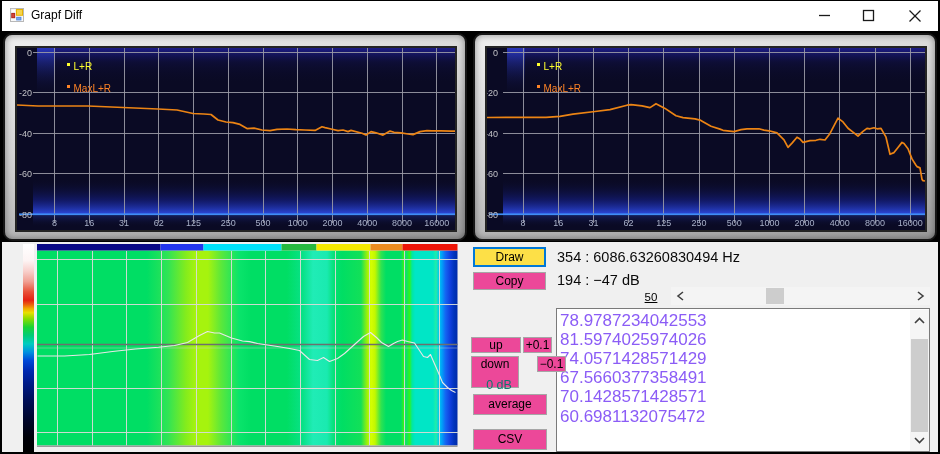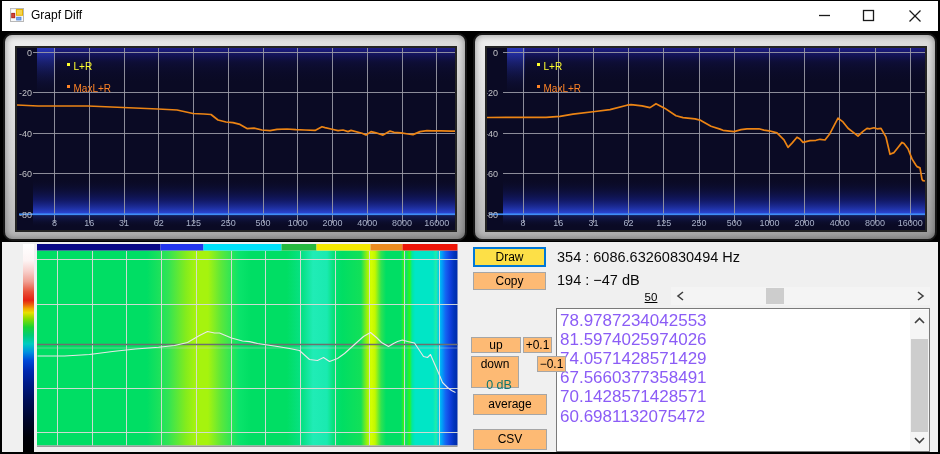--- a/index.html
+++ b/index.html
@@ -1,17 +1,17 @@
 <!DOCTYPE html>
 <html><head><meta charset="utf-8"><style>
 * { margin:0; padding:0; box-sizing:border-box; }
 html,body { width:940px; height:454px; overflow:hidden; }
 body { position:relative; background:#000; font-family:"Liberation Sans", sans-serif; }
 .abs { position:absolute; }
-.btn { position:absolute; background:#fdba74; border:1px solid #a6a6a6;
+.btn { position:absolute; background:#ec4899; border:1px solid #a6a6a6;
   font-size:12px; color:#000; text-align:center; font-family:"Liberation Sans", sans-serif; }
 </style></head><body>
 
 <div class="abs" style="left:0;top:0;width:940px;height:31px;background:#fff;border-top:1px solid #000;"></div>
 <svg class="abs" style="left:10px;top:8px" width="14" height="14" viewBox="0 0 14 14">
 <rect x="0.5" y="0.5" width="13" height="13" fill="#fafafa" stroke="#b8b8b8"></rect>
 <rect x="1" y="1" width="4.5" height="3.5" fill="#fff" stroke="#d8d8d8" stroke-width="0.5"></rect>
 <rect x="6" y="1" width="7" height="6.8" fill="#e8b400"></rect>
 <rect x="7" y="2" width="5" height="4.8" fill="#f6d44c"></rect>
 <rect x="1.2" y="5" width="4" height="5.2" fill="#b02c24"></rect>

